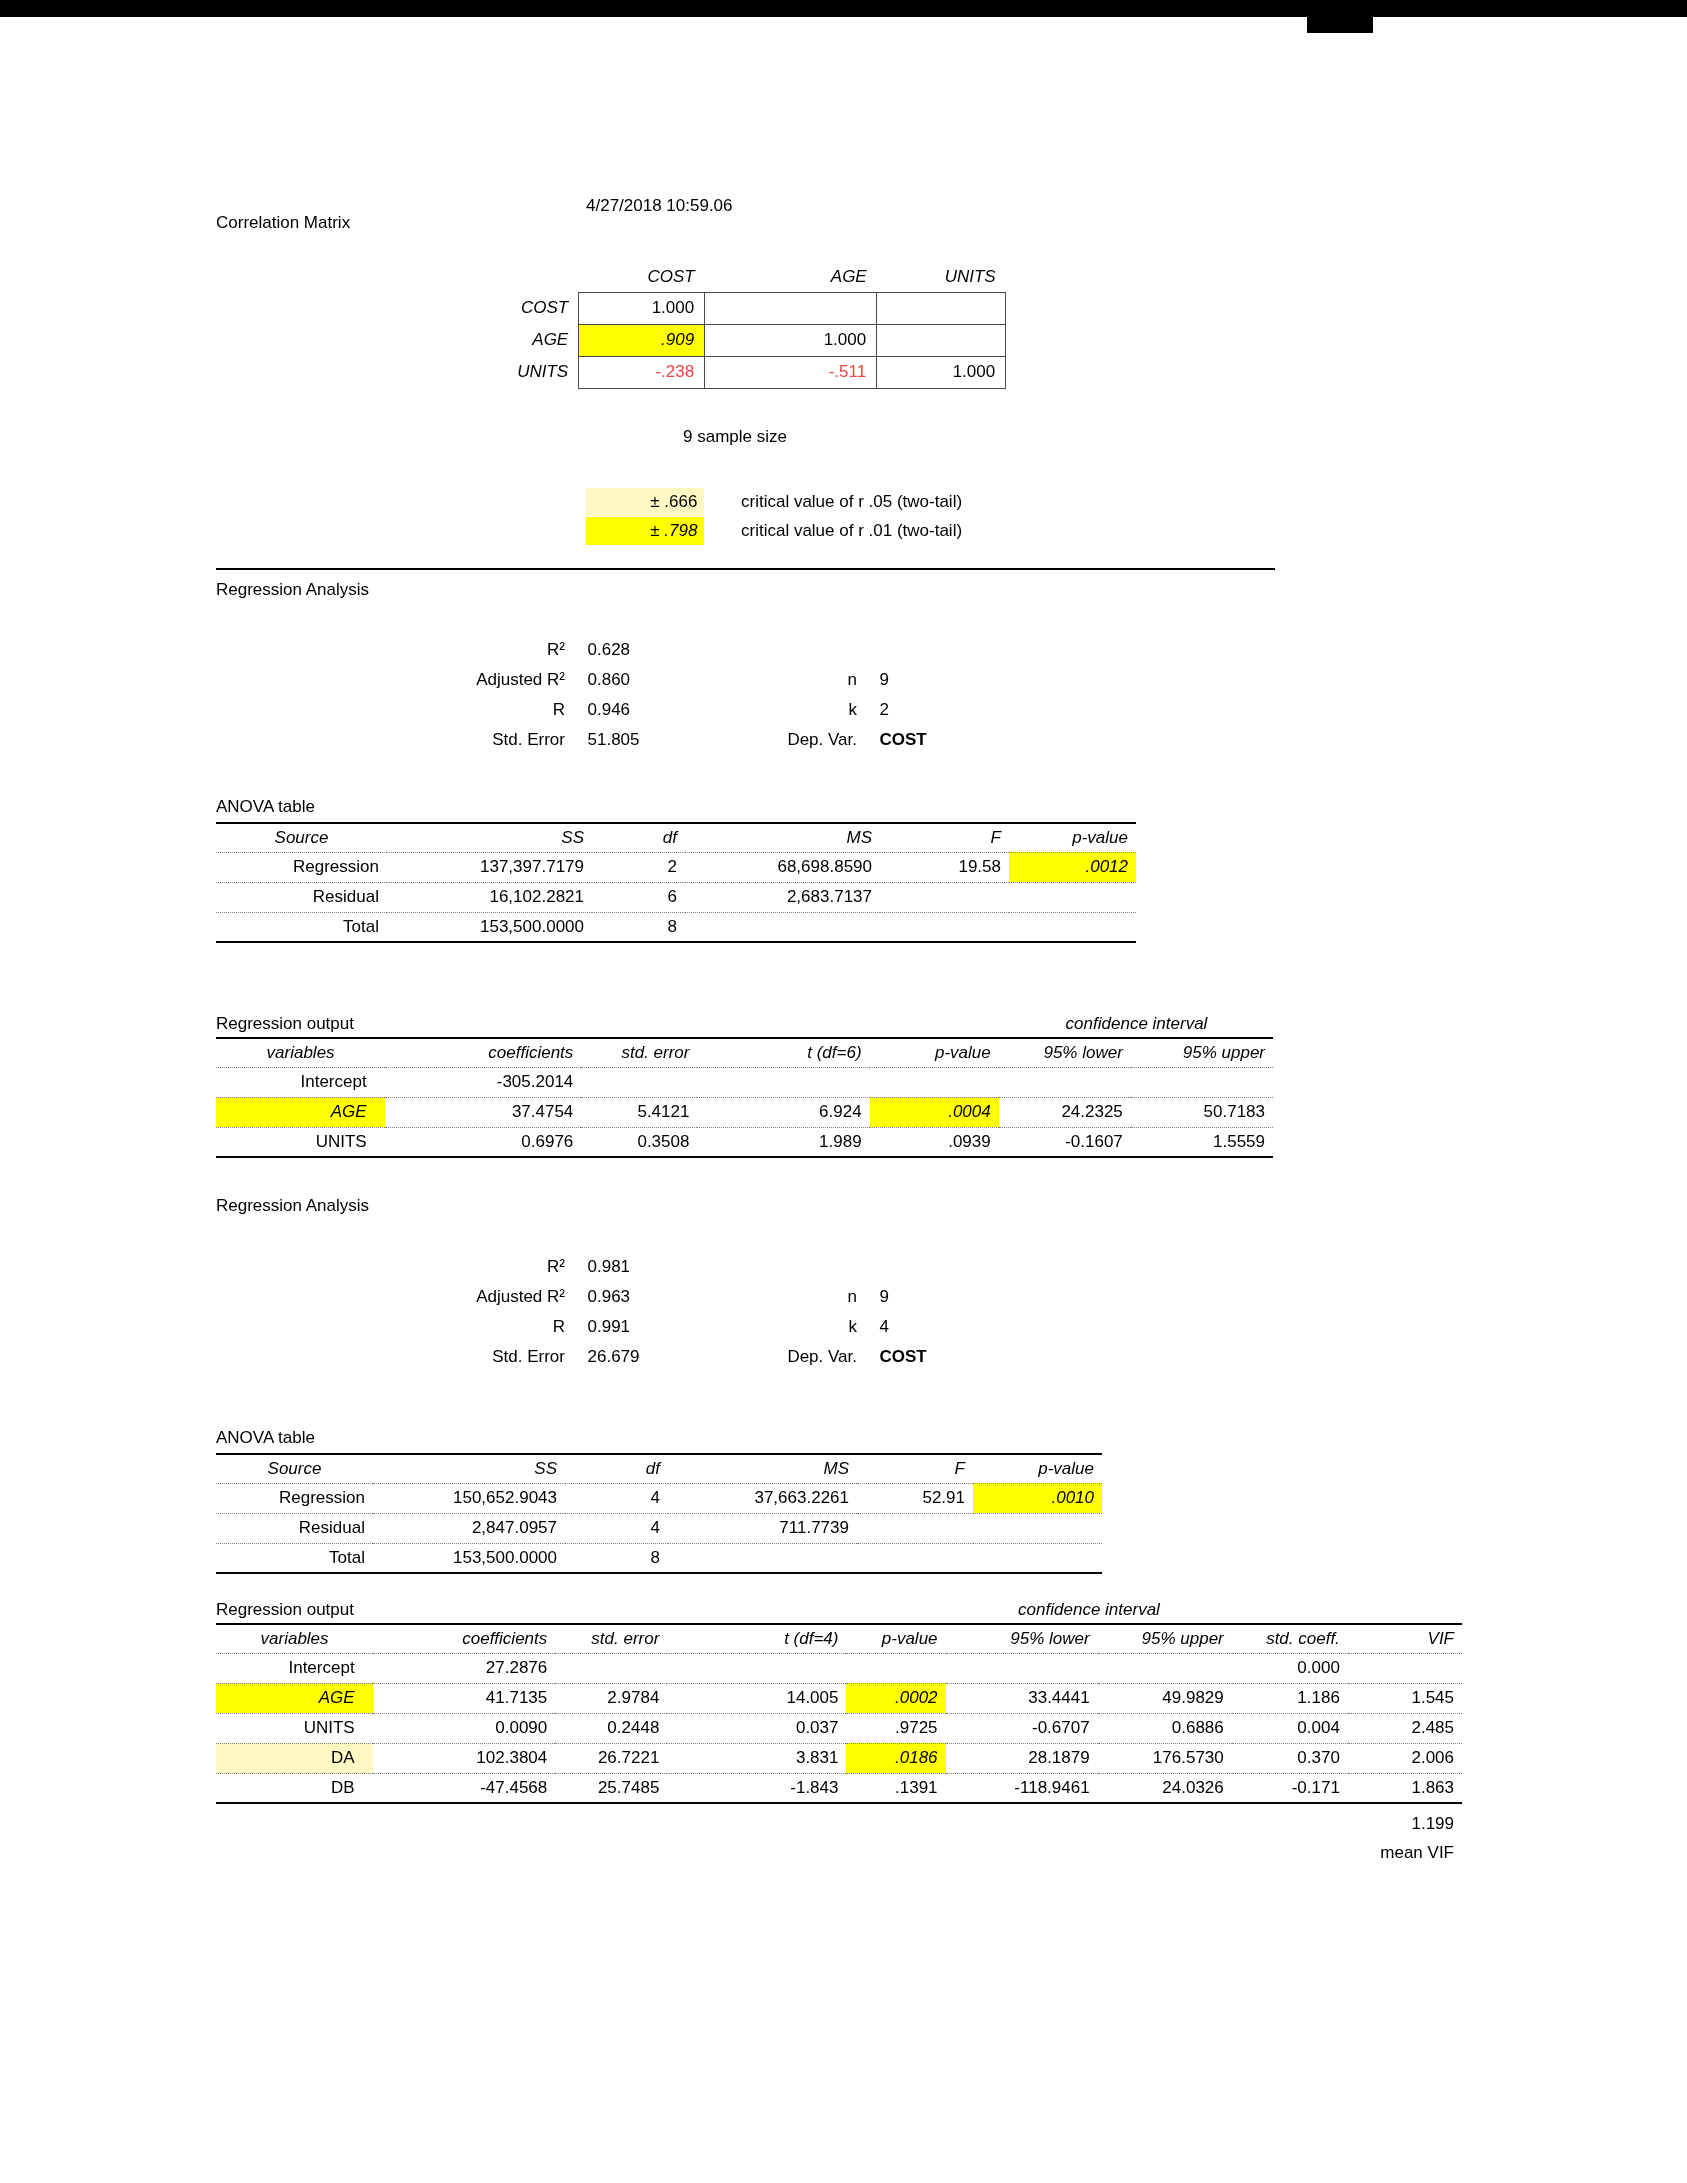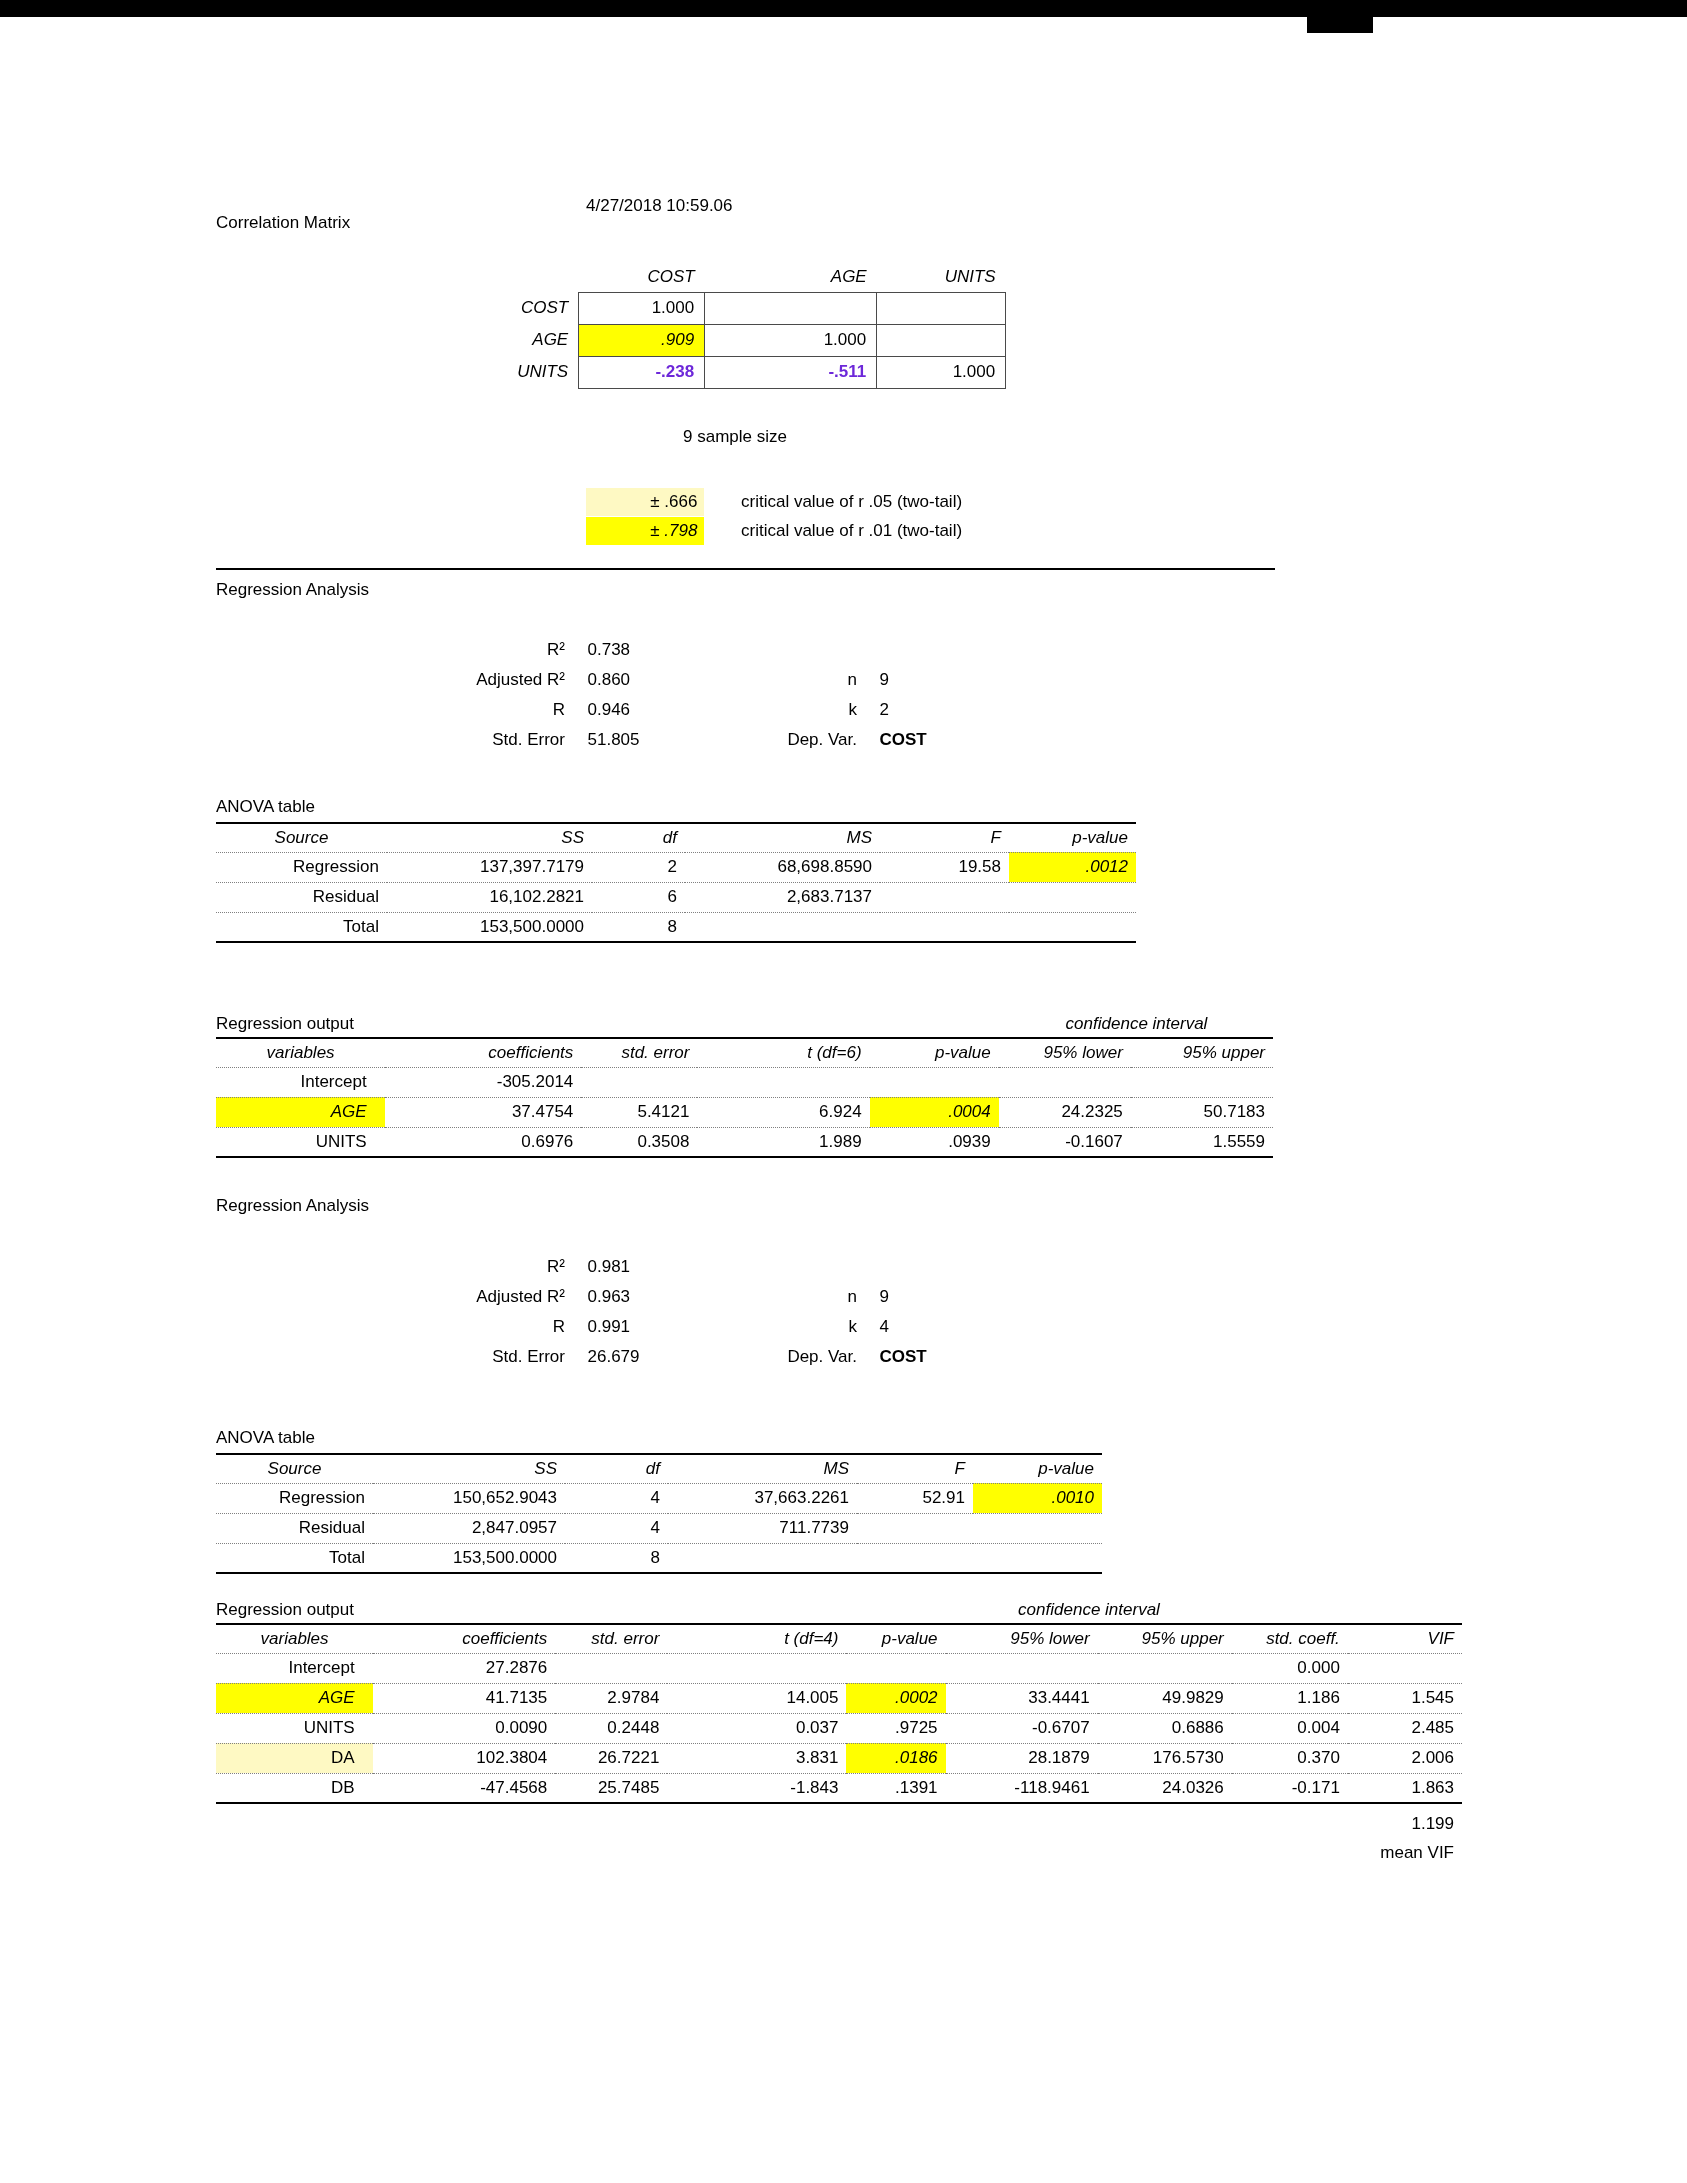--- a/index.html
+++ b/index.html
@@ -8,21 +8,21 @@
     width:1687px; height:2183px;
     position:relative;
     font-family:"Liberation Sans","DejaVu Sans",sans-serif;
     font-size:17px; color:#000; overflow:hidden;
   }
   .abs { position:absolute; white-space:nowrap; }
   .it  { font-style:italic; }
   .b   { font-weight:bold; }
   .num { text-align:right; }
   .ctr { text-align:center; }
-  .red { color:#6d28d9;font-weight:bold; }
+  .red { color:#ef4444; }
   .hl  { background:#ffff00;font-style:italic; }
   .hl-light { background:#fef9c3; }
 
   .topbar { position:absolute; left:0; top:0; width:1687px; height:17px; background:#000; }
   .topbar-block { position:absolute; left:1307px; top:0; width:66px; height:33px; background:#000; }
 
   
   table.corr { border-collapse:collapse; table-layout:fixed; }
   table.corr td { padding:0 9.3px; white-space:nowrap; }
   table.corr tr.chead td { height:29px; }
@@ -105,21 +105,21 @@
 <div class="abs" style="left:216px; top:580px;">Regression Analysis</div>
 
 <table class="abs plain" style="left:216px; top:635px;">
   <colgroup>
       <col style="width:349px">
       <col style="width:172px">
     </colgroup>
   <tbody>
       <tr>
         <td class="lbl">R²</td>
-        <td class="val">0.738</td>
+        <td class="val">0.628</td>
       </tr>
   <tr>
         <td class="lbl">Adjusted R²</td>
         <td class="val">0.860</td>
       </tr>
   <tr>
         <td class="lbl">R</td>
         <td class="val">0.946</td>
       </tr>
   <tr>

